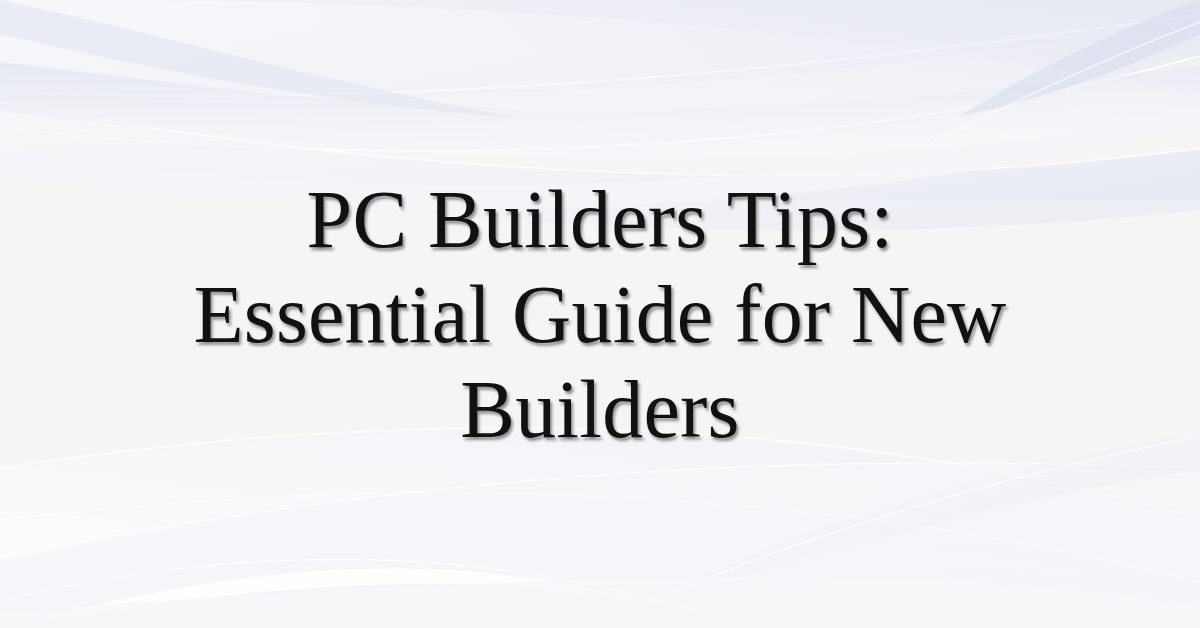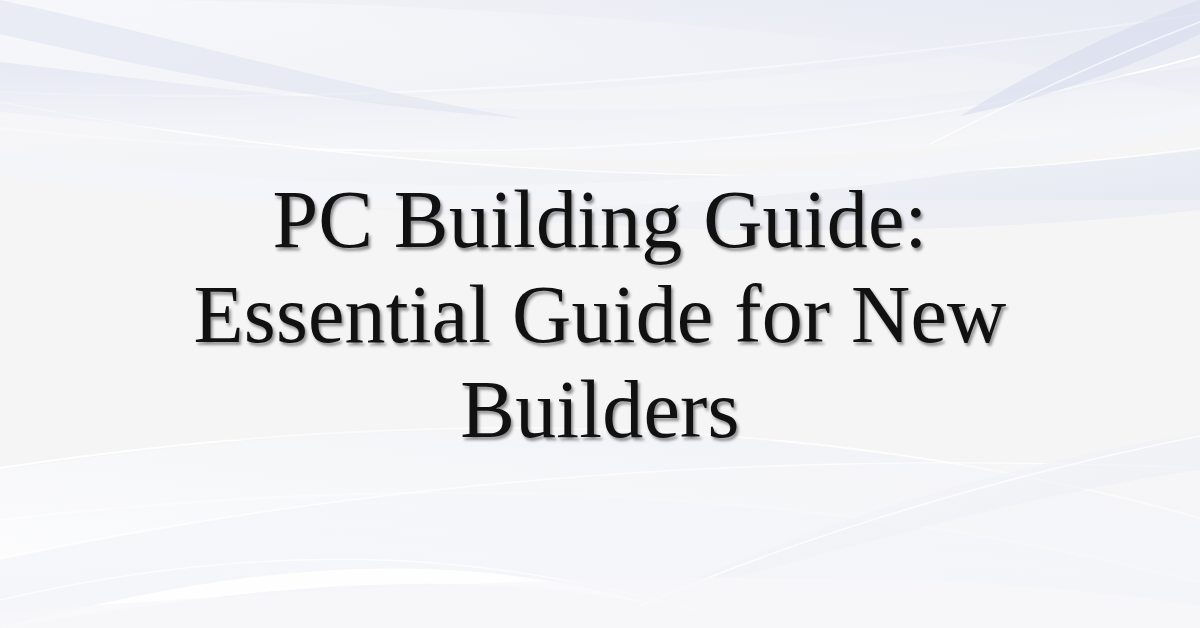--- a/index.html
+++ b/index.html
@@ -145,17 +145,17 @@
       <path d="M0 600 C260 540 480 548 700 612" fill="none" stroke="#ffffff" stroke-width="1.4" opacity="0.7"></path>
 
       <path d="M0 628 L1200 628 L1200 606 C900 560 500 576 0 612 Z" fill="#f7f8fa" opacity="0.8"></path>
     </g>
 
     <rect x="0" y="200" width="1200" height="240" fill="#f5f5f6" opacity="0.35"></rect>
   </svg>
 
   <div class="content">
     <div class="title-block">
-      <h1 class="title">PC Building Guide: Essential Guide for New Builders</h1>
+      <h1 class="title">PC Builders Tips: Essential Guide for New Builders</h1>
     </div>
   </div>
 
 </div>
 
 </body></html>

